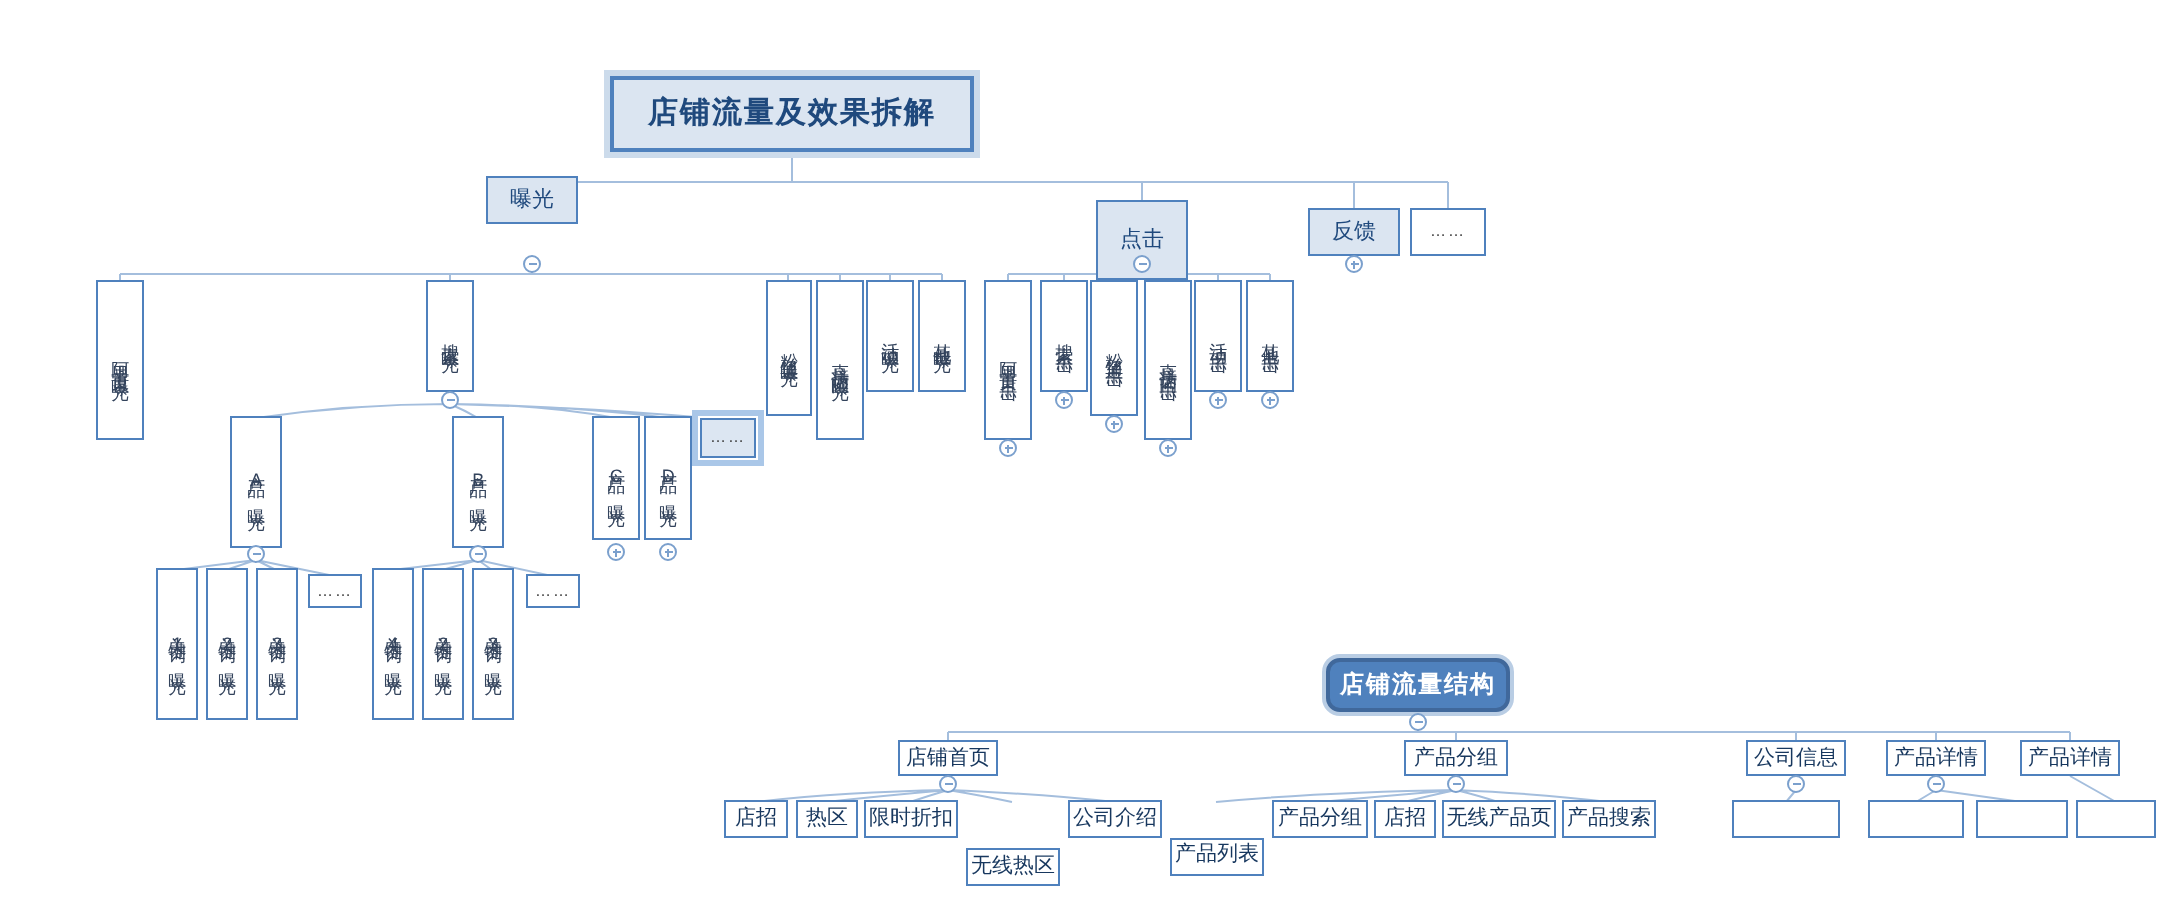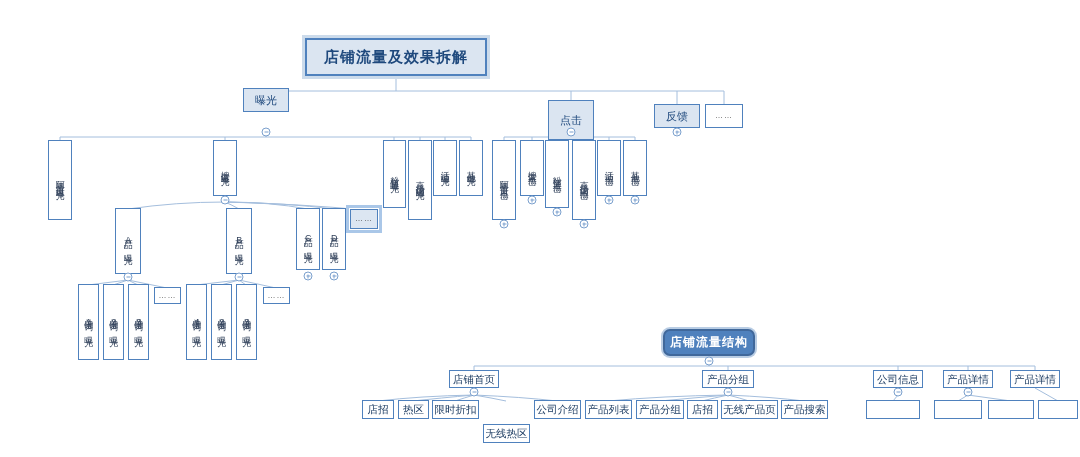--- a/index.html
+++ b/index.html
@@ -120,21 +120,21 @@
   <div class="exp" style="left:728px;top:392px;"></div>
   <div class="exp" style="left:898px;top:392px;"></div>
   <div class="exp" style="left:968px;top:392px;"></div>
 
   <div class="node leaf2" style="left:362px;top:400px;width:32px;height:19px;">店招</div>
   <div class="node leaf2" style="left:398px;top:400px;width:31px;height:19px;">热区</div>
   <div class="node leaf2" style="left:432px;top:400px;width:47px;height:19px;">限时折扣</div>
   <div class="node leaf2" style="left:483px;top:400px;width:47px;height:19px;margin-top:24px;">无线热区</div>
   <div class="node leaf2" style="left:534px;top:400px;width:47px;height:19px;">公司介绍</div>
 
-  <div class="node leaf2" style="left:585px;top:400px;width:47px;height:19px;">产品列表</div>
+  <div class="node leaf2" style="left:585px;top:419px;width:47px;height:19px;font-family:Liberation Mono, monospace;">产品列表</div>
   <div class="node leaf2" style="left:636px;top:400px;width:48px;height:19px;">产品分组</div>
   <div class="node leaf2" style="left:687px;top:400px;width:31px;height:19px;">店招</div>
   <div class="node leaf2" style="left:721px;top:400px;width:57px;height:19px;">无线产品页</div>
   <div class="node leaf2" style="left:781px;top:400px;width:47px;height:19px;">产品搜索</div>
 
   <div class="node leaf2" style="left:866px;top:400px;width:54px;height:19px;"></div>
   <div class="node leaf2" style="left:934px;top:400px;width:48px;height:19px;"></div>
   <div class="node leaf2" style="left:988px;top:400px;width:46px;height:19px;"></div>
   <div class="node leaf2" style="left:1038px;top:400px;width:40px;height:19px;"></div>
 

